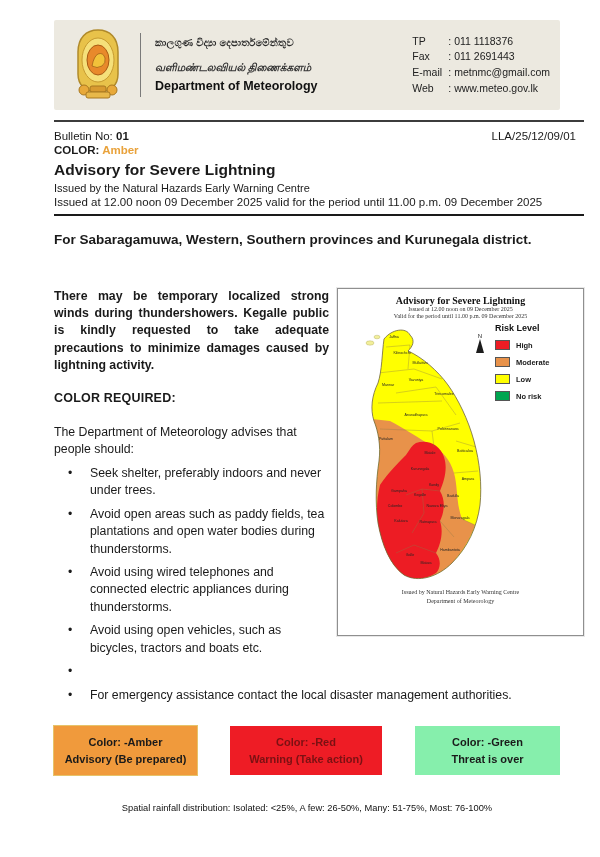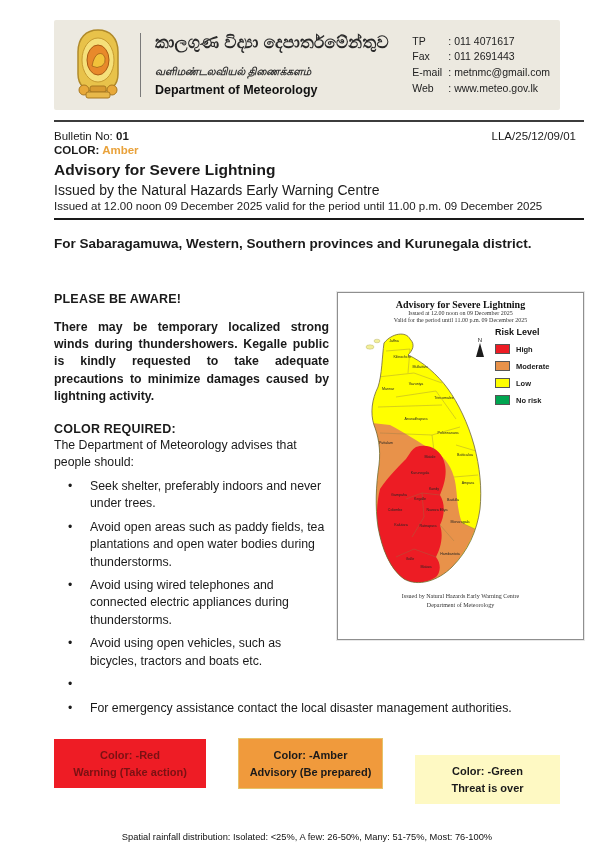--- a/index.html
+++ b/index.html
@@ -11,54 +11,54 @@
   .page { padding:20px 16px 0 54px; }
 
   
   .header-box {
     background:#ece9e0; border-radius:2px; display:flex; align-items:center;
     padding:8px 10px 8px 18px; height:90px; margin-right:24px;
   }
   .emblem { width:52px; height:74px; flex:0 0 auto; }
   .header-divider { width:1px; height:64px; background:#7a7a7a; margin:0 14px 0 16px; }
   .org-names { flex:1 1 auto; }
-  .org-sinhala { font-size:17px; font-weight:bold; color:#2b2b2b; letter-spacing:.2px; }
+  .org-sinhala { font-size:10px; font-weight:bold; color:#2b2b2b; letter-spacing:.2px; }
   .org-tamil { font-size:10.5px; font-weight:bold; font-style:italic; font-family:"Liberation Serif", serif; color:#333; margin-top:13px; }
   .org-english { font-size:12.5px; font-weight:bold; margin-top:4px; color:#111; }
   .contacts { flex:0 0 auto; font-size:10.5px; line-height:1.5; color:#222; }
   .contact-row { display:flex; }
   .contact-label { width:36px; }
   .rule-dark { border:none; border-top:2px solid #3c3c3c; margin:10px 0 0 0; }
 
   
   .bulletin { margin-top:8px; }
   .bulletin-row1 { display:flex; justify-content:space-between; font-size:11.5px; margin-right:8px; }
   .bulletin-no b { font-weight:bold; }
   .color-line { font-size:11.5px; font-weight:bold; margin-top:2px; }
   .color-value { font-weight:bold; }
   .advisory-title { font-size:15.5px; font-weight:bold; margin-top:5px; }
-  .issued-by { font-size:14px; margin-top:3px; }
+  .issued-by { font-size:11px; margin-top:3px; }
   .issued-at { font-size:11.5px; margin-top:2px; }
   .rule-thick { border:none; border-top:2.5px solid #1a1a1a; margin:6px 0 0 0; }
 
   
   .subject { font-size:13.5px; font-weight:bold; text-align:justify; margin-top:14px; line-height:1.45; margin-right:24px; }
 
   
   .two-col { margin-top:38px; }
   .map-figure {
     float:right; width:247px; height:348px; border:1px solid #8f8f8f;
     background:#fff; padding:6px 4px 4px 4px; position:relative; margin-left:8px;
     box-shadow:0 0 0 1px #e8e8e8;
   }
   .aware-heading, .action-heading { font-size:12.5px; font-weight:bold; letter-spacing:.2px; }
   .body-para { font-size:12.3px; text-align:justify; line-height:1.42; margin-top:13px; }
   .body-para.bold { font-weight:bold; }
   .action-heading { margin-top:16px; }
-  .action-intro { font-size:12.3px; margin-top:1px; line-height:1.42; }
+  .action-intro { font-size:12.3px; margin-top:19px; line-height:1.42; }
   .bullet { display:flex; font-size:12.3px; line-height:1.42; margin:6px 0 0 14px; }
   .bullet:first-of-type { margin-top:12px; }
   .bullet-dot { width:22px; flex:0 0 auto; }
   .clear { clear:both; }
 
   
   .map-title { text-align:center; font-family:"Liberation Serif", serif; font-weight:bold; font-size:10px; color:#111; }
   .map-sub { text-align:center; font-family:"Liberation Serif", serif; font-size:6px; color:#333; line-height:1.3; }
   .map-body { position:relative; height:262px; margin-top:2px; }
   .lanka-svg { position:absolute; left:2px; top:0; }
@@ -103,21 +103,21 @@
     </svg>
     <div class="header-divider"></div>
     <div class="org-names">
       <div class="org-sinhala">කාලගුණ විද්‍යා දෙපාර්තමේන්තුව</div>
       <div class="org-tamil">வளிமண்டலவியல் திணைக்களம்</div>
       <div class="org-english">Department of Meteorology</div>
     </div>
     <div class="contacts">
       <div class="contact-row">
         <span class="contact-label">TP</span>
-        <span>: 011 4071617</span>
+        <span>: 011 1118376</span>
       </div>
       <div class="contact-row">
         <span class="contact-label">Fax</span>
         <span>: 011 2691443</span>
       </div>
       <div class="contact-row">
         <span class="contact-label">E-mail</span>
         <span>: metnmc@gmail.com</span>
       </div>
       <div class="contact-row">
@@ -243,21 +243,20 @@
           </div>
         </div>
       </div>
 
       <div class="map-caption">
         <div>Issued by Natural Hazards Early Warning Centre</div>
         <div>Department of Meteorology</div>
       </div>
     </div>
 
-    <div class="aware-heading">PLEASE BE AWARE!</div>
     <p class="body-para bold">There may be temporary localized strong winds during thundershowers. Kegalle public is kindly requested to take adequate precautions to minimize damages caused by lightning activity.</p>
 
     <div class="action-heading">COLOR REQUIRED:</div>
     <p class="action-intro">The Department of Meteorology advises that people should:</p>
 
     <div class="bullet">
         <span class="bullet-dot">•</span>
         <span>Seek shelter, preferably indoors and never under trees.</span>
       </div>
     <div class="bullet">
@@ -276,29 +275,29 @@
         <span class="bullet-dot">•</span>
       </div>
     <div class="bullet">
         <span class="bullet-dot">•</span>
         <span>For emergency assistance contact the local disaster management authorities.</span>
       </div>
     <div class="clear"></div>
   </div>
 
   <div class="status-row">
+    <div class="status-box amber" style="background: rgb(240, 154, 60);">
+      <div style="color: rgb(26, 26, 26);">Color: -Amber</div>
+      <div style="color: rgb(26, 26, 26);">Advisory (Be prepared)</div>
+    </div>
     <div class="status-box red" style="background: rgb(238, 28, 37);">
       <div style="color: rgb(123, 17, 19);">Color: -Red</div>
       <div style="color: rgb(123, 17, 19);">Warning (Take action)</div>
     </div>
-    <div class="status-box amber" style="background: rgb(240, 154, 60);">
-      <div style="color: rgb(26, 26, 26);">Color: -Amber</div>
-      <div style="color: rgb(26, 26, 26);">Advisory (Be prepared)</div>
-    </div>
-    <div class="status-box green" style="background: #fef9c3; margin-top: 16px;">
+    <div class="status-box green" style="background: #86efac;">
       <div style="color: rgb(26, 26, 26);">Color: -Green</div>
       <div style="color: rgb(26, 26, 26);">Threat is over</div>
     </div>
   </div>
 
   <div class="footer">
     <div>Spatial rainfall distribution: Isolated: &lt;25%, A few: 26-50%, Many: 51-75%, Most: 76-100%</div>
 
   </div>
 

